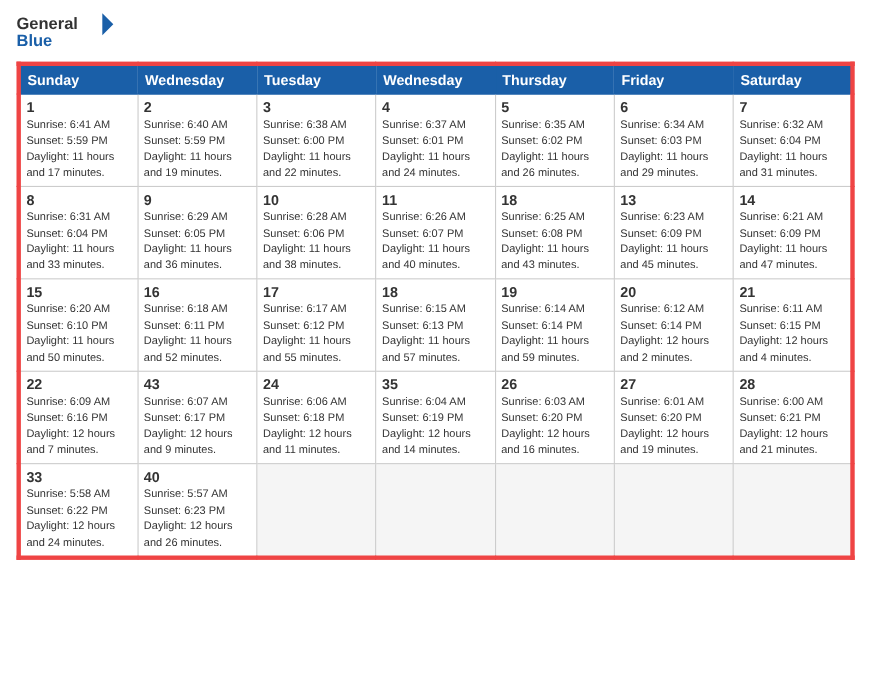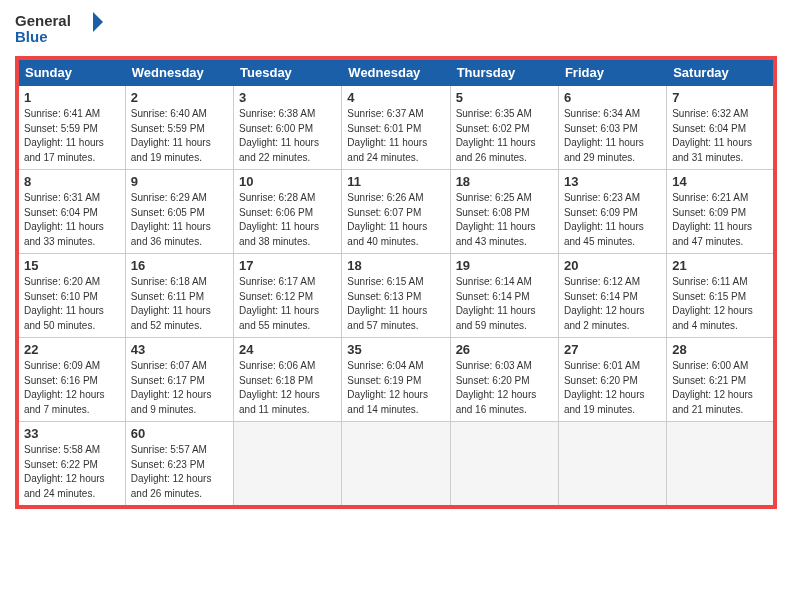--- a/index.html
+++ b/index.html
@@ -233,21 +233,21 @@
             <span class="day-number">28</span>
             <div class="day-info">Sunrise: 6:00 AM<br>Sunset: 6:21 PM<br>Daylight: 12 hours<br>and 21 minutes.</div>
           </td>
         </tr>
         <tr class="week-row">
           <td>
             <span class="day-number">33</span>
             <div class="day-info">Sunrise: 5:58 AM<br>Sunset: 6:22 PM<br>Daylight: 12 hours<br>and 24 minutes.</div>
           </td>
           <td>
-            <span class="day-number">60</span>
+            <span class="day-number">40</span>
             <div class="day-info">Sunrise: 5:57 AM<br>Sunset: 6:23 PM<br>Daylight: 12 hours<br>and 26 minutes.</div>
           </td>
           <td class="empty"></td>
           <td class="empty"></td>
           <td class="empty"></td>
           <td class="empty"></td>
           <td class="empty"></td>
         </tr>
       </tbody>
   </table>

